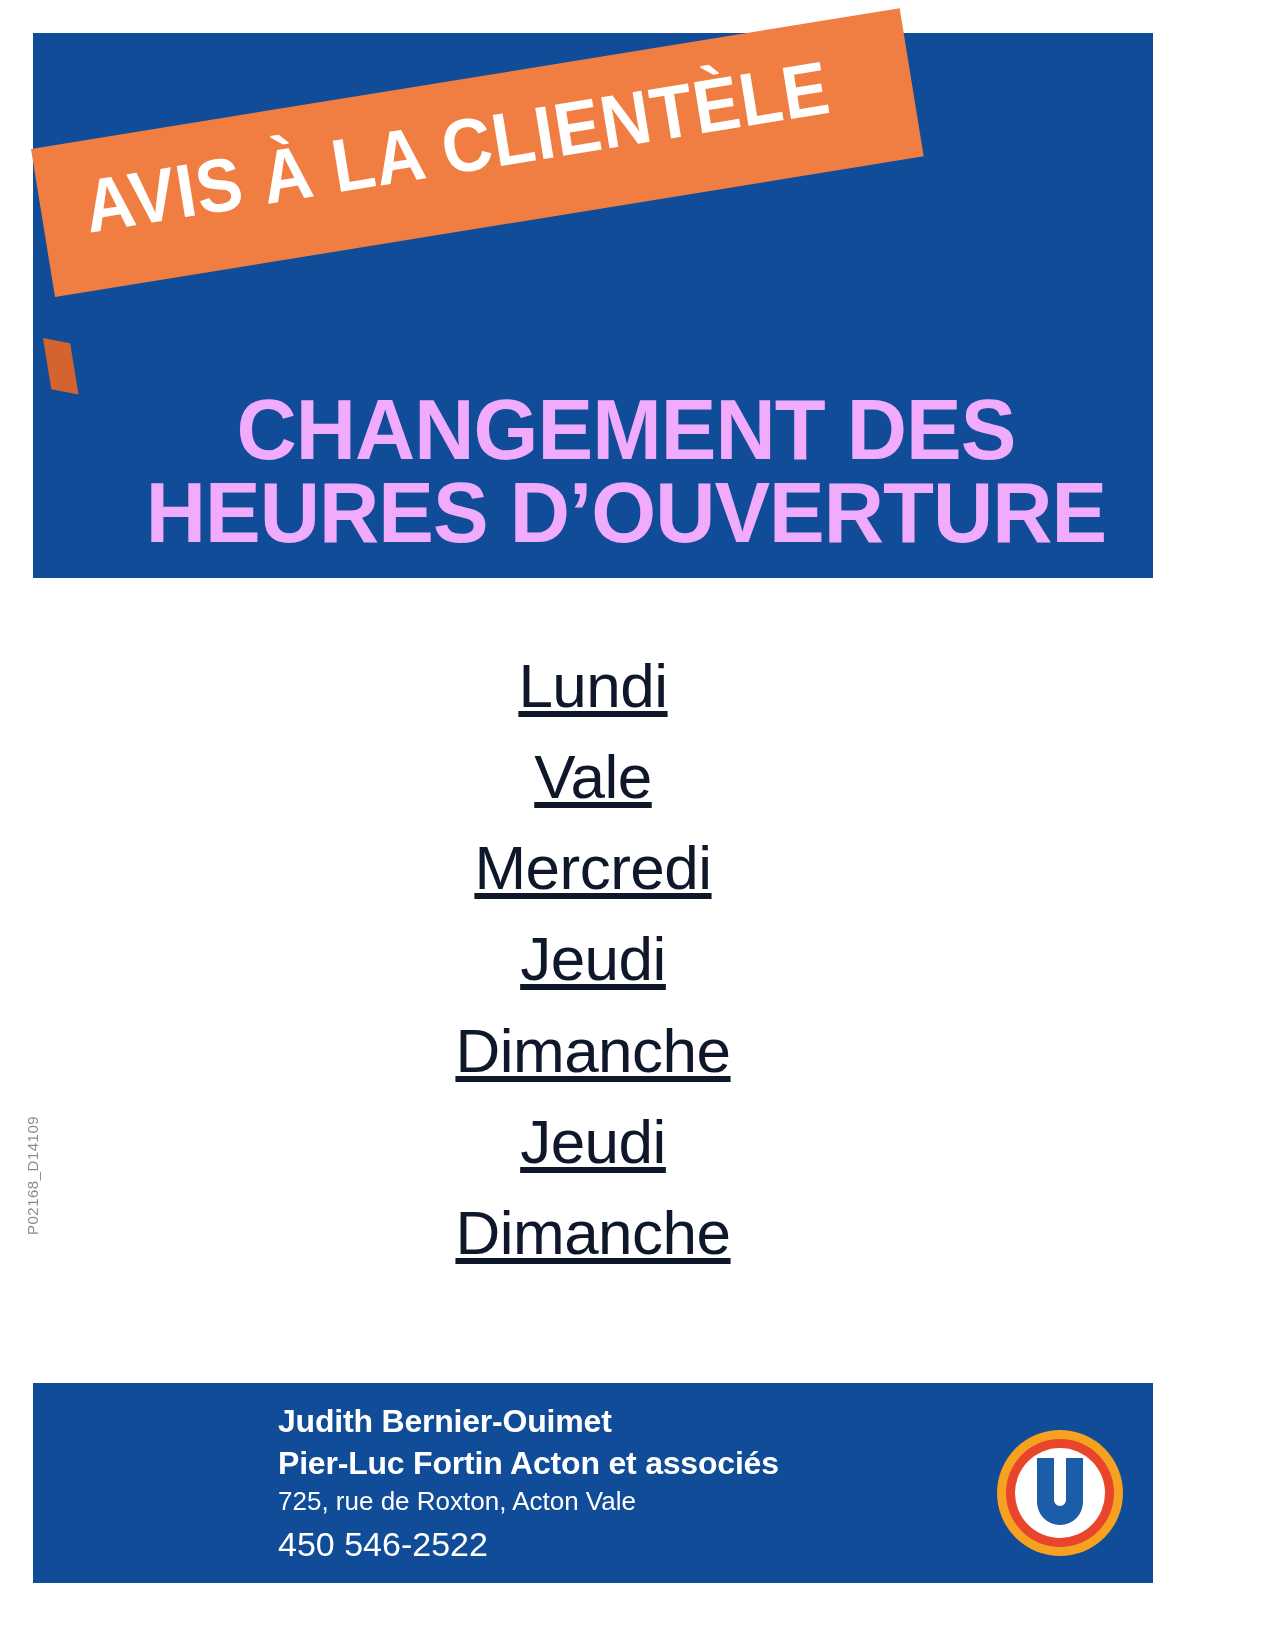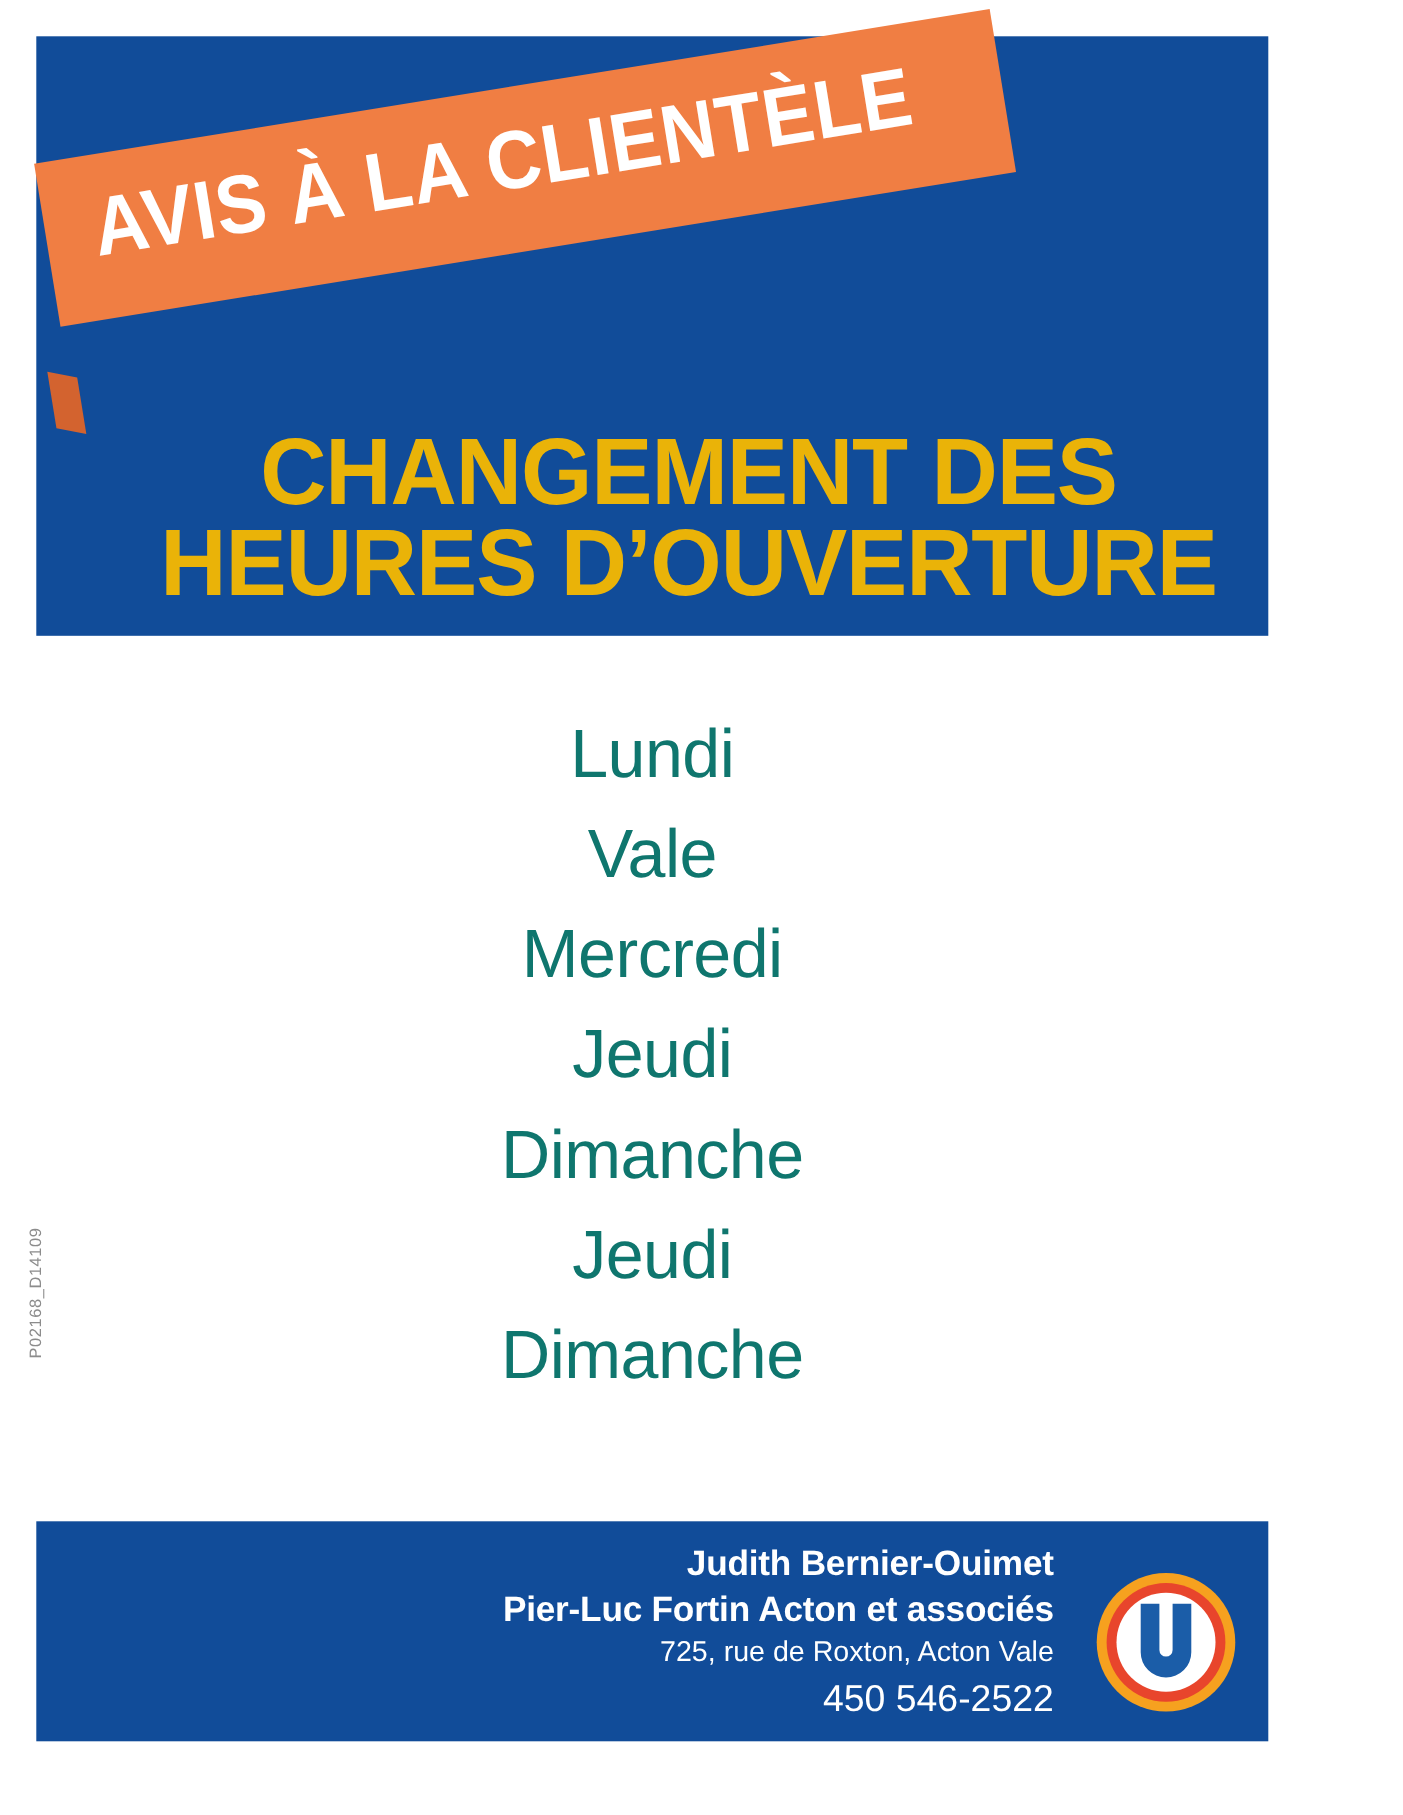--- a/index.html
+++ b/index.html
@@ -79,47 +79,48 @@
     transform: rotate(-9.2deg) scaleX(0.92);
   }
 
   
   .headline {
     position: absolute;
     left: 33px;
     top: 355px;
     width: 1120px;
     text-align: center;
-    color: #eab308;
+    color: #f0abfc;
     font-family: "Liberation Sans", sans-serif;
     font-weight: bold;
     font-size: 86px;
     line-height: 0.97;
     letter-spacing: -1px;
   }
   .headline .line {
     display: block;
     transform: scaleX(0.97);
   }
 
   
   .days {
     position: absolute;
     left: 33px;
     top: 640px;
     width: 1120px;
     text-align: center;
   }
   .day {
-    color: #0f766e;
+    color: #0f172a;
     font-family: "Liberation Sans", sans-serif;
     font-size: 62px;
     font-weight: normal;
     line-height: 1.47;
     letter-spacing: -0.5px;
+    text-decoration: underline;
   }
 
   
   .side-code {
     position: absolute;
     left: 24px;
     top: 1235px;
     color: #8c8c8c;
     font-family: "Liberation Sans", sans-serif;
     font-size: 15px;
@@ -136,21 +137,21 @@
     top: 1383px;
     width: 1120px;
     height: 200px;
     background: #114C99;
   }
   .footer-text {
     position: absolute;
     right: 195px;
     top: 18px;
     width: 680px;
-    text-align: right;
+    text-align: left;
     color: #ffffff;
   }
   .footer-name {
     font-family: "Liberation Sans", sans-serif;
     font-weight: bold;
     font-size: 32px;
     line-height: 1.3;
     letter-spacing: -0.2px;
   }
   .footer-assoc {

